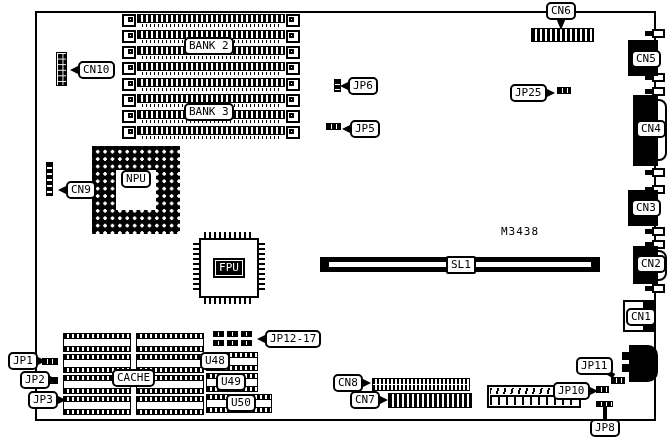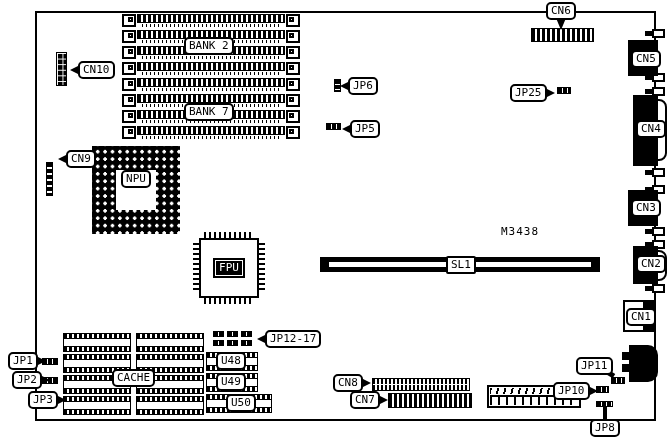--- a/index.html
+++ b/index.html
@@ -164,27 +164,27 @@
         <i></i>
       </span>
       <span class="bar"></span>
       <span class="ticks"></span>
       <span class="clip r">
         <i></i>
       </span>
     </div>
 
   <div class="lbl" style="left:184px;top:37px">BANK 2</div>
-  <div class="lbl" style="left:184px;top:103px">BANK 7</div>
+  <div class="lbl" style="left:184px;top:103px">BANK 3</div>
 
   <div class="grid2" style="left:56px;top:52px;width:11px;height:34px"></div>
   <div class="lbl tail-left" style="left:78px;top:61px">CN10</div>
 
   <div class="vseg" style="left:46px;top:162px;width:7px;height:34px"></div>
-  <div class="lbl tail-left" style="left:66px;top:150px">CN9</div>
+  <div class="lbl tail-left" style="left:66px;top:181px">CN9</div>
 
   <div class="pga" style="left:92px;top:146px;width:88px;height:88px">
     <div class="well">
       <div class="lbl">NPU</div>
     </div>
   </div>
 
 
   <div class="qfp" style="left:199px;top:238px;width:60px;height:60px">
     <span class="pt"></span>
@@ -293,37 +293,37 @@
       <span class="body"></span>
       <span class="pins"></span>
     </div>
   <div class="lbl" style="left:112px;top:369px">CACHE</div>
 
   <div class="chip" style="left:206px;top:352px;width:52px;height:19px">
       <span class="pins"></span>
       <span class="body"></span>
       <span class="pins"></span>
     </div>
-  <div class="lbl" style="left:216px;top:352px">U48</div>
+  <div class="lbl" style="left:200px;top:352px">U48</div>
   <div class="chip" style="left:206px;top:373px;width:52px;height:19px">
       <span class="pins"></span>
       <span class="body"></span>
       <span class="pins"></span>
     </div>
   <div class="lbl" style="left:216px;top:373px">U49</div>
   <div class="chip" style="left:206px;top:394px;width:66px;height:19px">
       <span class="pins"></span>
       <span class="body"></span>
       <span class="pins"></span>
     </div>
   <div class="lbl" style="left:226px;top:394px">U50</div>
 
   <div class="lbl tail-right" style="left:8px;top:352px">JP1</div>
   <div class="jmp" style="left:42px;top:358px;width:16px;height:7px"></div>
-  <div class="lbl tail-right" style="left:12px;top:371px">JP2</div>
+  <div class="lbl tail-right" style="left:20px;top:371px">JP2</div>
   <div class="jmp" style="left:42px;top:377px;width:16px;height:7px"></div>
   <div class="lbl tail-right" style="left:28px;top:391px">JP3</div>
   <div class="jmp" style="left:42px;top:397px;width:16px;height:7px"></div>
 
   <div class="lbl tail-right" style="left:333px;top:374px">CN8</div>
   <div class="hdr2row" style="left:372px;top:378px;width:98px;height:13px">
       <i class="t"></i>
       <i class="b"></i>
     </div>
 

